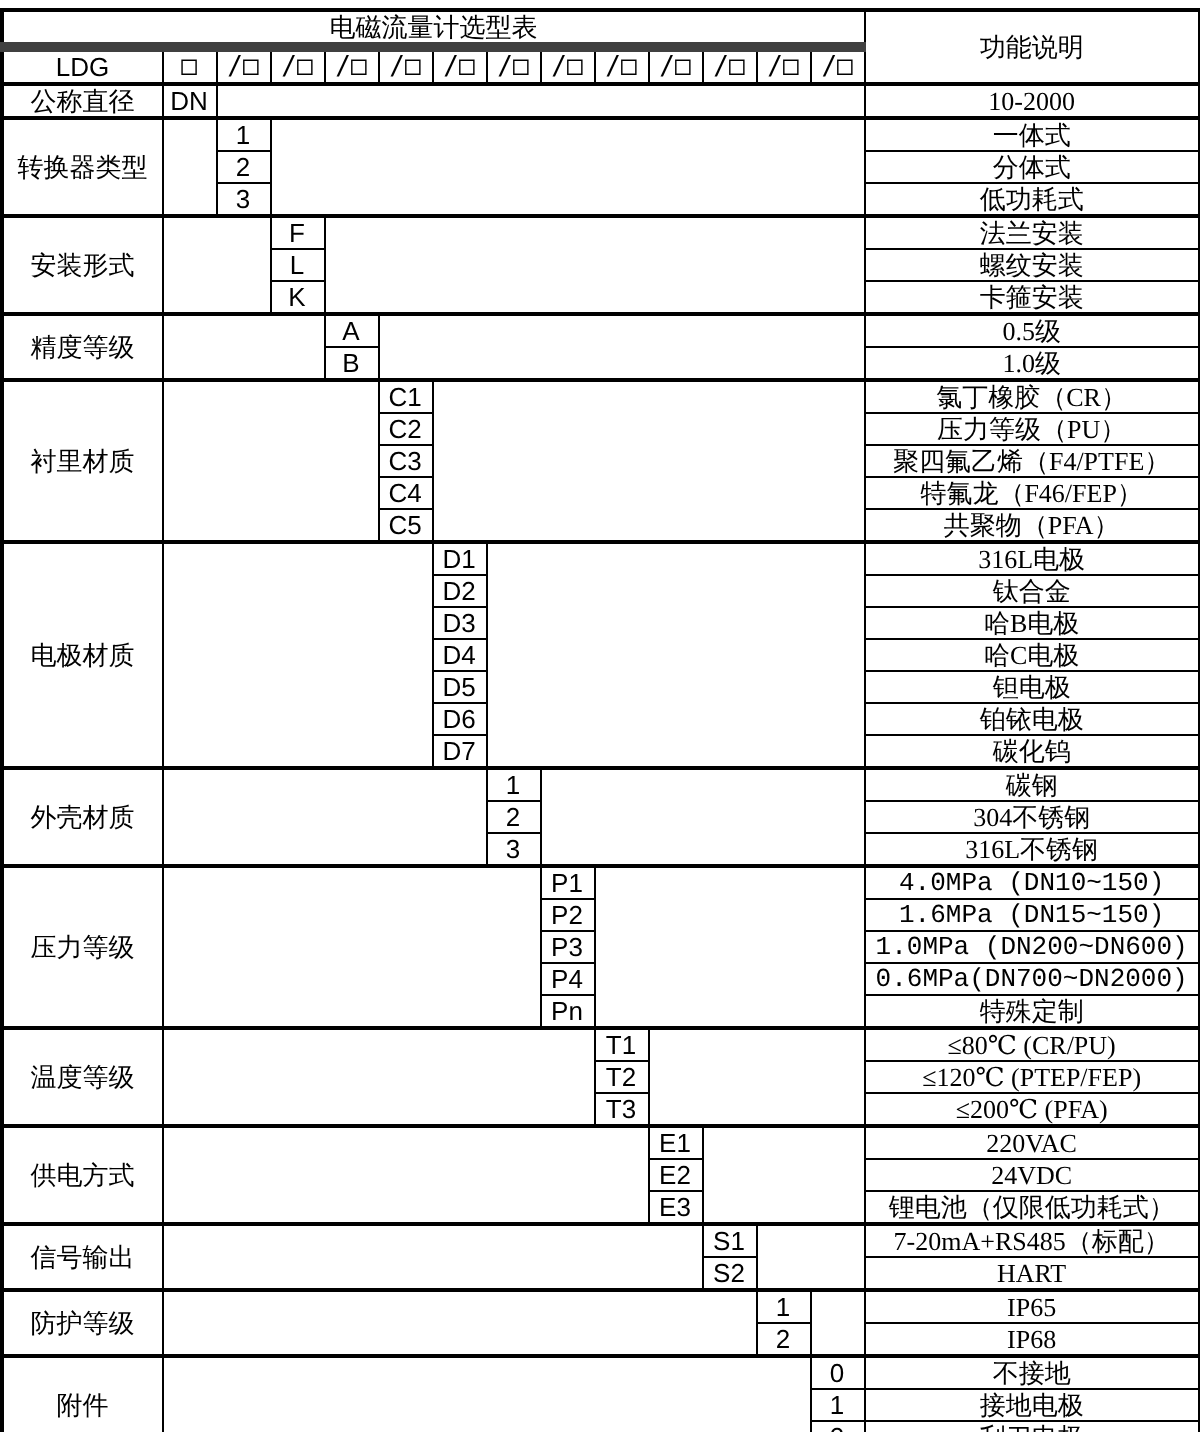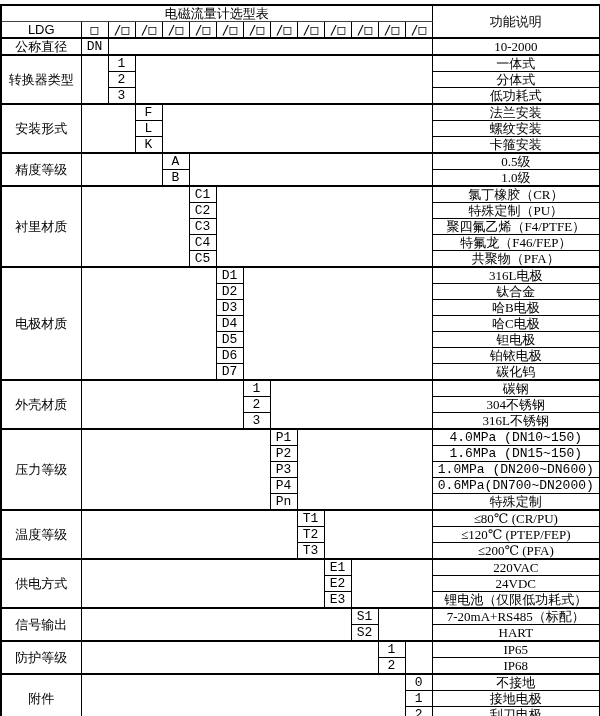--- a/index.html
+++ b/index.html
@@ -15,24 +15,24 @@
   }
   table.sel td {
     height:15px; line-height:15px; font-size:13px; text-align:center;
     vertical-align:middle; white-space:nowrap; overflow:hidden; padding:0;
   }
   
   col.c-cat  { width:80px; }
   col.c-code { width:27px; }
   col.c-desc { width:168px; }
   
-  td.title-cell { height:17px; font-size:14px; border-bottom:1px solid #404040;margin-left:15px; }
+  td.title-cell { height:17px; font-size:14px; border-bottom:5px solid #404040;margin-left:15px; }
   td.fn-header  { font-size:14px; border-left:1px solid #000; }
   td.cat  { border-right:1px solid #000;margin-left:41px; }
-  td.code { border:1px solid #000; font-family:Liberation Mono, monospace; font-size:12px; }
+  td.code { border:1px solid #000; font-family:Liberation Sans, sans-serif; font-size:12px; }
   td.box  { border:1px solid #000; font-size:12px; font-family:"DejaVu Sans Mono","Liberation Mono",monospace; height:16px; line-height:16px; }
   td.desc { border:1px solid #000; }
   td.spacer { border:0; }
   td.ldg { text-align:left; padding-left:10px; font-family:Liberation Sans, sans-serif; font-size:13px; height:16px; }
   td.dn  { text-align:left; padding-left:2px; }
   td.la  { text-align:left; padding-left:2px;font-family:Liberation Mono, monospace; }
   
   tr.gb > td { border-top:2px solid #000; }
 </style>
 </head>
@@ -134,21 +134,21 @@
 
   <tr class="gb">
     <td class="cat" rowspan="5">衬里材质</td>
     <td class="spacer" colspan="4" rowspan="5"></td>
     <td class="code">C1</td>
     <td class="spacer" colspan="8" rowspan="5"></td>
     <td class="desc">氯丁橡胶（CR）</td>
   </tr>
   <tr>
     <td class="code">C2</td>
-    <td class="desc">特殊定制（PU）</td>
+    <td class="desc">压力等级（PU）</td>
   </tr>
   <tr>
     <td class="code">C3</td>
     <td class="desc">聚四氟乙烯（F4/PTFE）</td>
   </tr>
   <tr>
     <td class="code">C4</td>
     <td class="desc">特氟龙（F46/FEP）</td>
   </tr>
   <tr>

